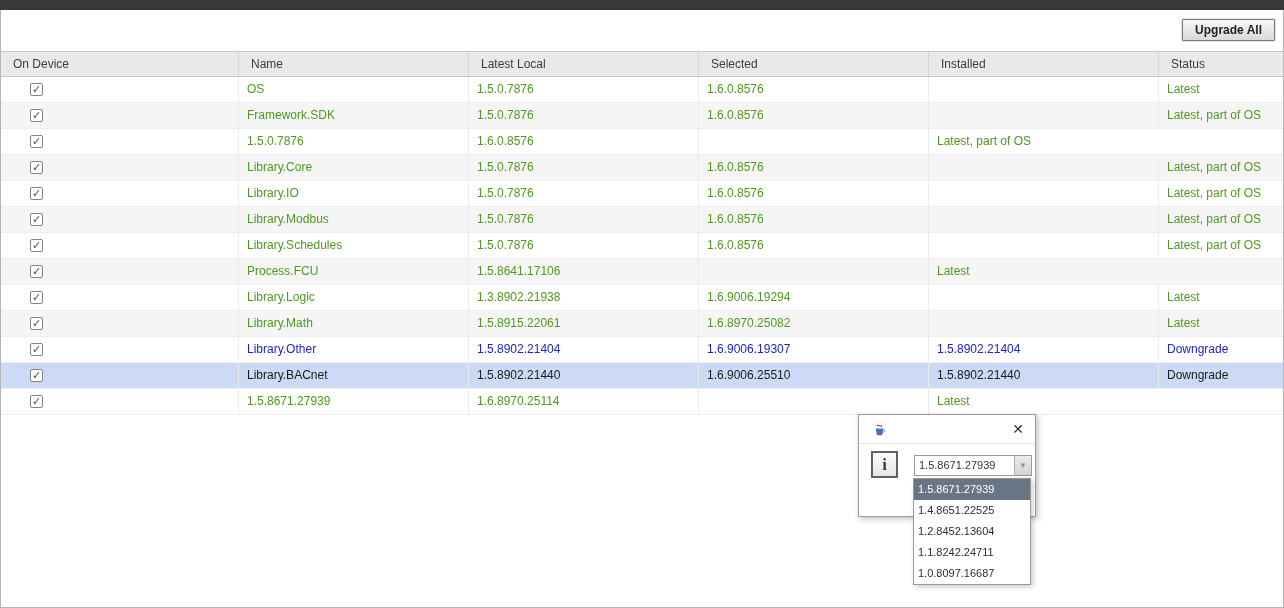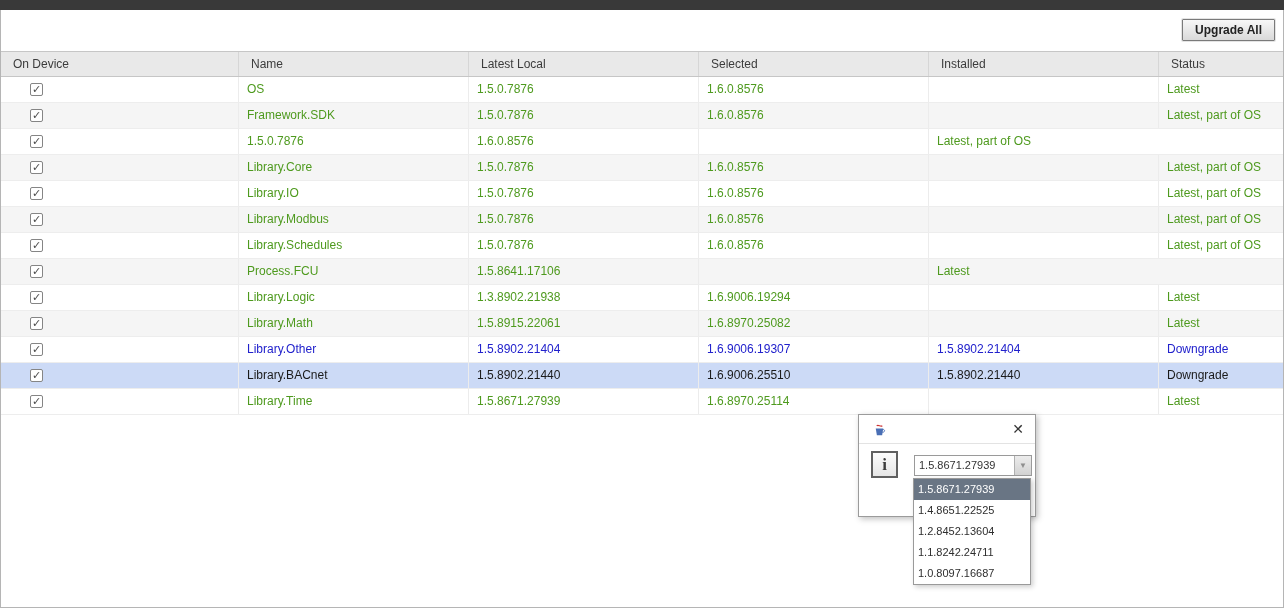--- a/index.html
+++ b/index.html
@@ -231,21 +231,20 @@
     <div class="cell">1.6.9006.25510</div>
     <div class="cell">1.5.8902.21440</div>
     <div class="cell">Downgrade</div>
   </div>
         <div class="trow c-green">
     <div class="cell c0">
       <span class="cb">
         <span class="cb-check">✓</span>
       </span>
     </div>
-    <div class="cell">Library.Time</div>
     <div class="cell">1.5.8671.27939</div>
     <div class="cell">1.6.8970.25114</div>
     <div class="cell"></div>
     <div class="cell">Latest</div>
   </div>
       </div>
 
   </div>
 
   <div class="dialog">

